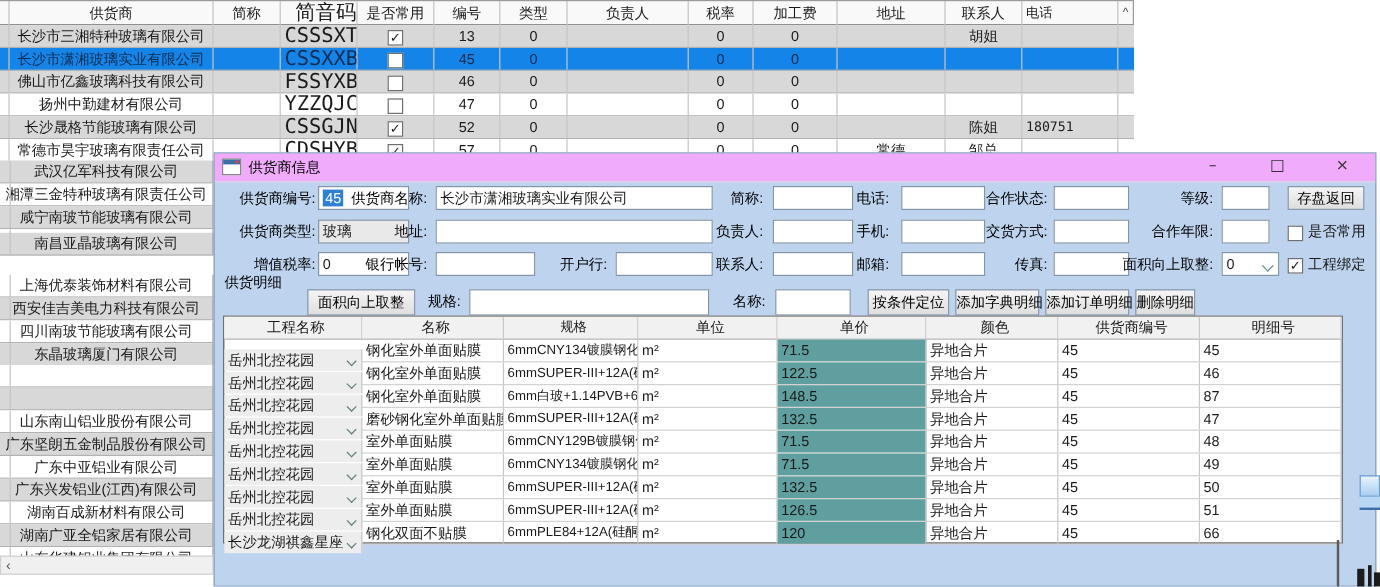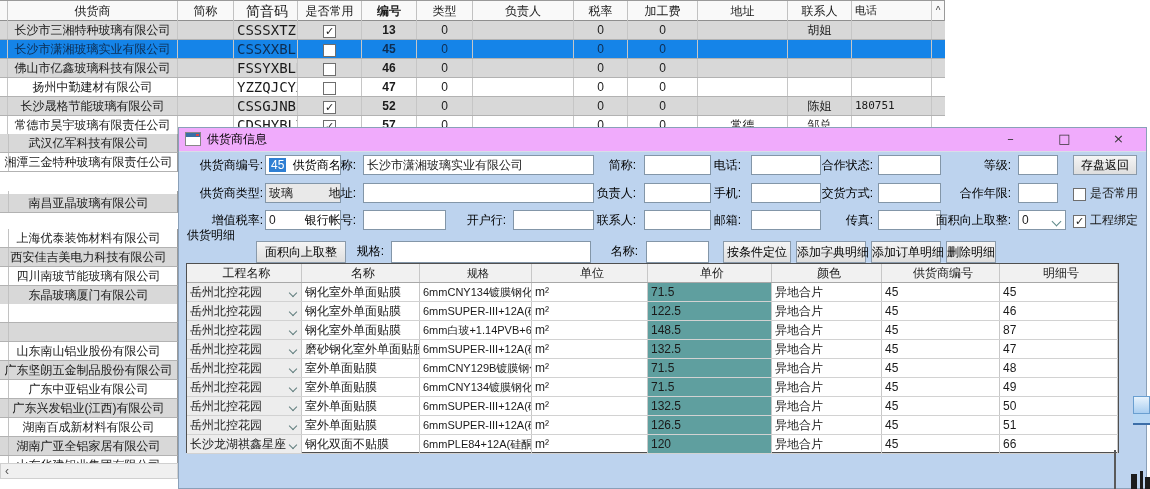--- a/index.html
+++ b/index.html
@@ -10,23 +10,23 @@
   .thead{position:absolute;left:0;top:0;width:945px;height:21px;background:#f9f9f9;border-top:1px solid #9a9a9a;border-bottom:1px solid #8f8f8f;box-sizing:border-box;}
   .hcell{position:absolute;top:0;height:20px;line-height:20px;text-align:center;border-right:1px solid #c2c2c2;box-sizing:border-box;overflow:hidden;white-space:nowrap;}
   .trow{position:absolute;left:0;width:945px;height:19px;border-bottom:1px solid #b2b2b2;box-sizing:border-box;background:#fff;}
   .trow.g{background:#d8d8d8;}
   .trow.sel{background:var(--selected-row-bg,#1584e8);}
   .trow.sel .cell{color:#0e2d52;}
   .cell{position:absolute;top:0;height:18px;line-height:18px;border-right:1px solid #c6c6c6;box-sizing:border-box;overflow:hidden;white-space:nowrap;text-align:center;}
   .ind{left:0;width:8px;}
   .c-name{left:8px;width:170px;}
   .c-short{left:178px;width:56px;}
-  .c-code{left:234px;width:64px;text-align:center;padding-left:3px;font-family:"DejaVu Sans Mono","Liberation Mono",monospace;font-size:14px;}
+  .c-code{left:234px;width:64px;text-align:right;padding-left:3px;font-family:"DejaVu Sans Mono","Liberation Mono",monospace;font-size:17px;}
   .c-common{left:298px;width:64px;}
-  .c-no{left:362px;width:55px;font-weight:bold;}
+  .c-no{left:362px;width:55px;}
   .c-type{left:417px;width:56px;}
   .c-resp{left:473px;width:101px;}
   .c-tax{left:574px;width:54px;}
   .c-fee{left:628px;width:70px;}
   .c-addr{left:698px;width:90px;}
   .c-contact{left:788px;width:64px;}
   .c-phone{left:852px;width:80px;text-align:left;padding-left:3px;font-family:"DejaVu Sans Mono","Liberation Mono",monospace;font-size:11px;}
   .scrollhint{left:932px;width:13px;border-right:1px solid #9a9a9a;color:#444;font-size:10px;}
   .cb{display:inline-block;width:13px;height:13px;margin-top:2px;background:#fff;border:1px solid #6e6e6e;box-sizing:border-box;line-height:11px;font-size:11px;color:#222;text-align:center;vertical-align:middle;font-family:"DejaVu Sans",sans-serif;}
   
@@ -61,21 +61,21 @@
   .grow{position:absolute;left:0;width:931px;height:19px;border-bottom:1px solid #d2d2d2;box-sizing:border-box;}
   .gcell{position:absolute;top:0;height:18px;line-height:18px;border-right:1px solid #c8c8c8;box-sizing:border-box;overflow:hidden;white-space:nowrap;padding:0 3px;text-align:left;}
   .g0{left:0;width:115px;}
   .g1{left:115px;width:118px;}
   .g2{left:233px;width:112px;font-size:11px;}
   .g3{left:345px;width:116px;}
   .g4{left:461px;width:124px;}
   .g5{left:585px;width:110px;}
   .g6{left:695px;width:118px;}
   .g7{left:813px;width:118px;}
-  .grow .g0{background:#ededed;padding-right:8px;}
+  .grow .g0{background:#ededed;padding-right:8px;margin-top:8px;}
   .grow .g4{background:var(--price-cell-bg,#5f9f9f);}
   .gchev{position:absolute;right:5px;top:7px;width:5px;height:5px;border-right:1px solid #607d7d;border-bottom:1px solid #607d7d;transform:rotate(45deg);}
   .price-dict{position:absolute;left:0;right:0;top:335px;text-align:center;color:var(--price-dict-color,#c94f4f);font-size:14px;letter-spacing:1px;}
   
   .frag-blue{position:absolute;left:1133px;top:396px;width:17px;height:18px;background:linear-gradient(#e8f3fd,#a9cef1);border:1px solid #6a9fd0;box-sizing:border-box;z-index:20;}
   .frag-blue2{position:absolute;left:1133px;top:414px;width:17px;height:11px;background:#b7d7f4;border-bottom:2px solid #3c6ea8;box-sizing:border-box;z-index:20;}
   .frag-line{position:absolute;left:1114px;top:450px;width:2px;height:39px;background:#5a5a5a;z-index:20;}
   .frag-glyph1{position:absolute;left:1131px;top:474px;width:6px;height:15px;background:#1c1c1c;z-index:21;}
   .frag-glyph2{position:absolute;left:1140px;top:471px;width:3px;height:18px;background:#1c1c1c;z-index:21;}
   .frag-glyph3{position:absolute;left:1145px;top:477px;width:5px;height:12px;background:#1c1c1c;z-index:21;}
@@ -189,20 +189,21 @@
       <div class="cell c-resp"></div>
       <div class="cell c-tax">0</div>
       <div class="cell c-fee">0</div>
       <div class="cell c-addr">常德</div>
       <div class="cell c-contact">邹总</div>
       <div class="cell c-phone"></div>
     </div>
 
     <div class="lrow g" style="top:134px">武汉亿军科技有限公司</div>
     <div class="lrow" style="top:153px">湘潭三金特种玻璃有限责任公司</div>
+    <div class="lrow g" style="top:172px">咸宁南玻节能玻璃有限公司</div>
     <div class="lrow" style="top:191px">天津耀皮工程玻璃有限公司</div>
     <div class="lrow g" style="top:194px">南昌亚晶玻璃有限公司</div>
     <div class="lrow" style="top:229px">上海优泰装饰材料有限公司</div>
     <div class="lrow g" style="top:248px">西安佳吉美电力科技有限公司</div>
     <div class="lrow" style="top:267px">四川南玻节能玻璃有限公司</div>
     <div class="lrow g" style="top:286px">东晶玻璃厦门有限公司</div>
     <div class="lrow" style="top:304px"></div>
     <div class="lrow g" style="top:323px"></div>
     <div class="lrow" style="top:342px">山东南山铝业股份有限公司</div>
     <div class="lrow g" style="top:361px">广东坚朗五金制品股份有限公司</div>

